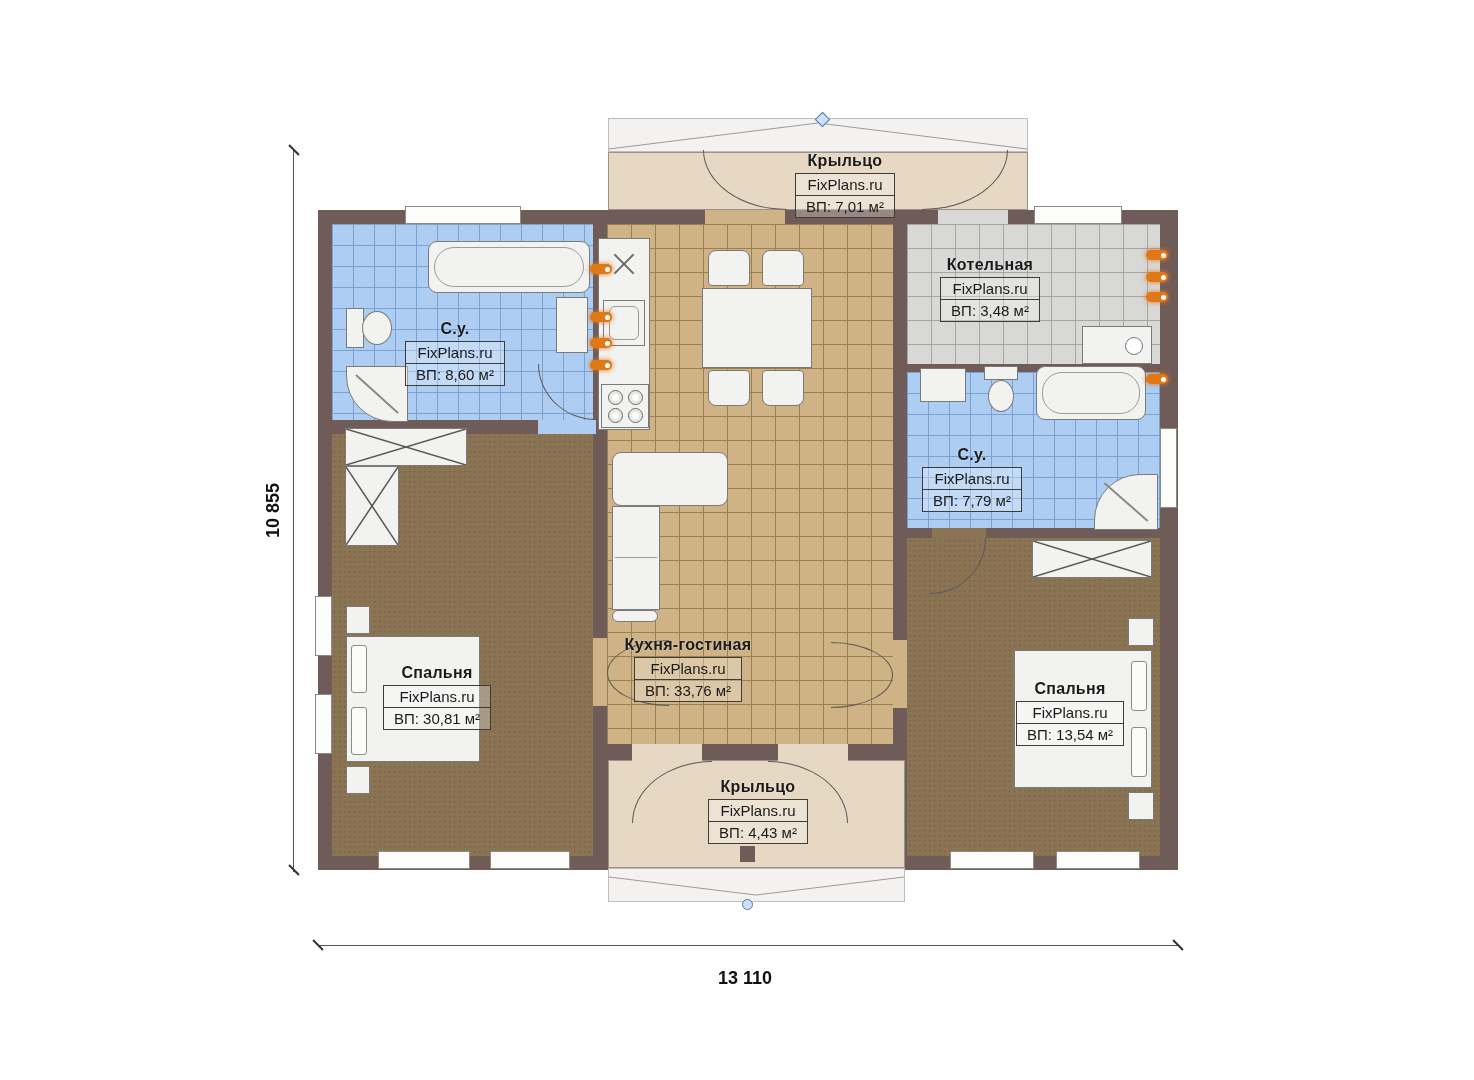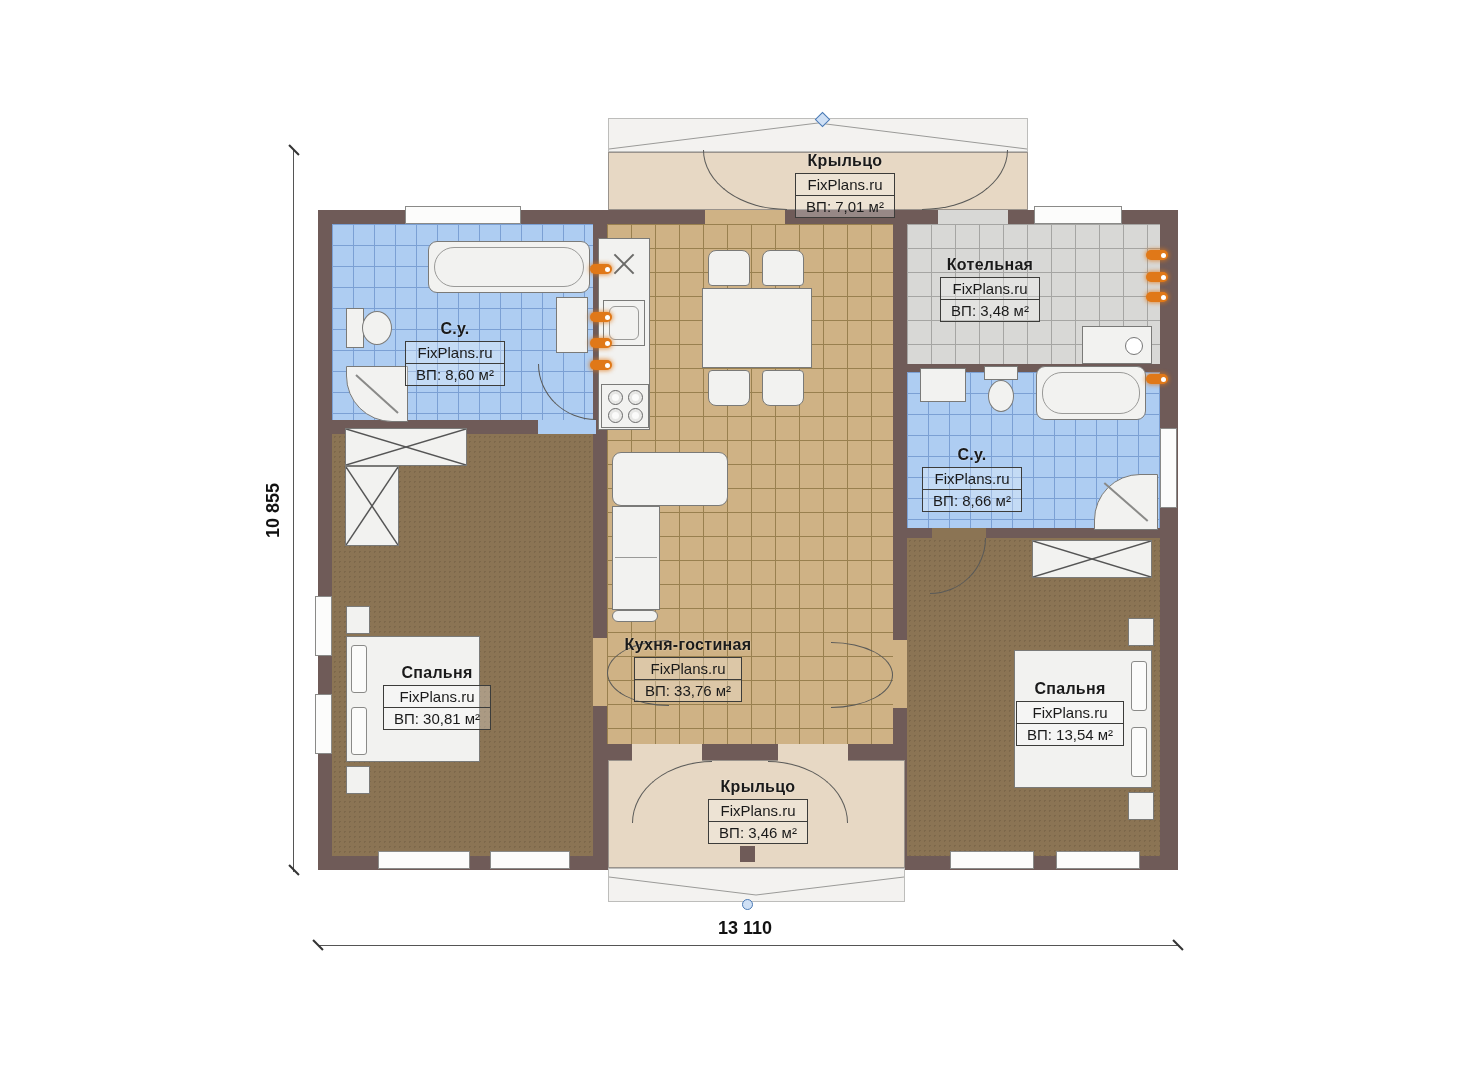--- a/index.html
+++ b/index.html
@@ -54,21 +54,21 @@
 <div class="canvas">
 
   <div class="abs dimline" style="left:293px;top:150px;width:1px;height:722px;"></div>
   <div class="tick" style="left:287px;top:149px;"></div>
   <div class="tick" style="left:287px;top:869px;"></div>
   <div class="abs dimtext" style="left:246px;top:500px;transform:rotate(-90deg);transform-origin:center;">10 855</div>
 
   <div class="abs dimline" style="left:318px;top:945px;width:860px;height:1px;"></div>
   <div class="tick" style="left:311px;top:944px;"></div>
   <div class="tick" style="left:1171px;top:944px;"></div>
-  <div class="abs dimtext" style="left:718px;top:918px;">13 110</div>
+  <div class="abs dimtext" style="left:718px;top:968px;">13 110</div>
 
   <div class="abs wall" style="left:318px;top:210px;width:860px;height:660px;"></div>
 
   <div class="abs roof" style="left:608px;top:118px;width:420px;height:34px;">
     <svg width="418" height="32">
       <line x1="0" y1="30" x2="209" y2="4" stroke="#9a9a98" stroke-width="1"></line>
       <line x1="418" y1="30" x2="209" y2="4" stroke="#9a9a98" stroke-width="1"></line>
     </svg>
   </div>
   <div class="abs marker-blue" style="left:817px;top:114px;width:9px;height:9px;transform:rotate(45deg);"></div>
@@ -261,21 +261,21 @@
     <div class="room-box">
       <div class="wm">FixPlans.ru</div>
       <div class="ar">ВП: 8,60 м²</div>
     </div>
   </div>
 
   <div class="room-label" style="left:887px;top:446px;width:170px;">
     <div class="room-title">С.у.</div>
     <div class="room-box">
       <div class="wm">FixPlans.ru</div>
-      <div class="ar">ВП: 8,66 м²</div>
+      <div class="ar">ВП: 7,79 м²</div>
     </div>
   </div>
 
   <div class="room-label" style="left:352px;top:664px;width:170px;">
     <div class="room-title">Спальня</div>
     <div class="room-box">
       <div class="wm">FixPlans.ru</div>
       <div class="ar">ВП: 30,81 м²</div>
     </div>
   </div>
@@ -293,17 +293,17 @@
     <div class="room-box">
       <div class="wm">FixPlans.ru</div>
       <div class="ar">ВП: 33,76 м²</div>
     </div>
   </div>
 
   <div class="room-label" style="left:673px;top:778px;width:170px;">
     <div class="room-title">Крыльцо</div>
     <div class="room-box">
       <div class="wm">FixPlans.ru</div>
-      <div class="ar">ВП: 3,46 м²</div>
+      <div class="ar">ВП: 4,43 м²</div>
     </div>
   </div>
 
 </div>
 
 </body></html>

